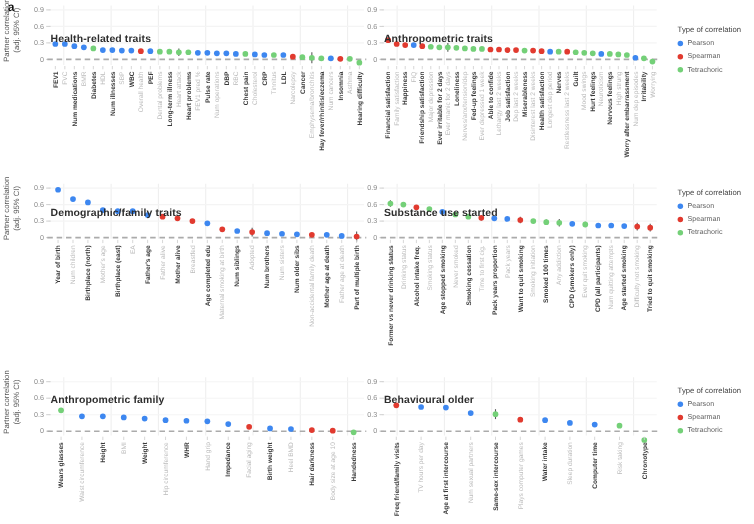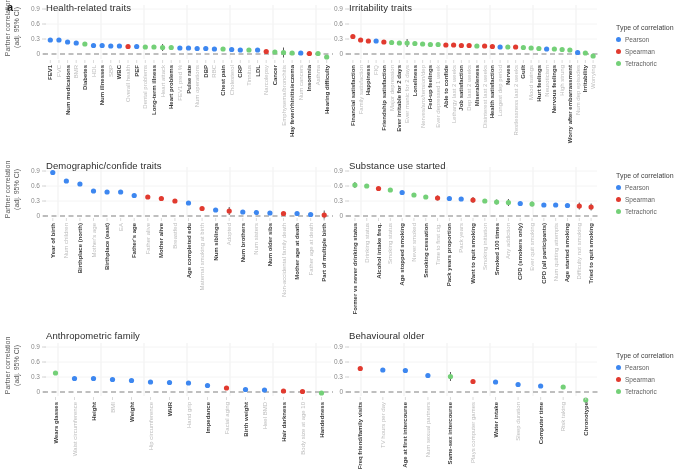--- a/index.html
+++ b/index.html
@@ -1,20 +1,20 @@
 <!DOCTYPE html>
 <html><head>
 <meta charset="utf-8">
 <style>
   html,body{margin:0;padding:0;background:#fff;}
   body{width:685px;height:476px;position:relative;overflow:hidden;
        font-family:"Liberation Sans",sans-serif;}
   #chart-svg{position:absolute;left:0;top:0;}
   .figure-letter{position:absolute;left:7px;top:1px;font-size:11px;font-weight:700;color:#111;}
-  .panel-title{position:absolute;font-size:9.5px;font-weight:400;color:#2d2d2d;letter-spacing:.1px;white-space:nowrap;}
+  .panel-title{position:absolute;font-size:9.5px;font-weight:700;color:#2d2d2d;letter-spacing:.1px;white-space:nowrap;margin-top:28px;}
   .y-title{position:absolute;width:96px;text-align:center;transform:rotate(-90deg);
            font-size:7px;color:#585858;line-height:1.35;white-space:nowrap;}
   .legend{position:absolute;left:616px;width:70px;}
   .legend-title{font-size:7px;color:#3f3f3f;margin-bottom:5px;white-space:nowrap;}
   .legend-item{display:flex;align-items:center;gap:4px;margin-bottom:5px;font-size:6.5px;color:#5f5f5f;white-space:nowrap;}
   .legend-dot{width:5px;height:5px;border-radius:50%;flex:none;}
 </style>
 </head>
 <body>
 
@@ -548,22 +548,22 @@
     <text transform="translate(542.6363636363636,402) rotate(-90)" text-anchor="end" font-size="6" font-family="Liberation Sans, sans-serif" font-weight="700" fill="#3a3a3a">Computer time</text>
     <circle cx="563.1818181818182" cy="387" r="2.6" fill="#74d078"></circle>
     <line x1="563.1818181818182" y1="397" x2="563.1818181818182" y2="400" stroke="#d2d2d2" stroke-width="0.8"></line>
     <text transform="translate(565.1818181818182,402) rotate(-90)" text-anchor="end" font-size="6" font-family="Liberation Sans, sans-serif" font-weight="400" fill="#bcbcbc">Risk taking</text>
     <circle cx="585.7272727272727" cy="400" r="2.6" fill="#74d078"></circle>
     <line x1="585.7272727272727" y1="397" x2="585.7272727272727" y2="400" stroke="#d2d2d2" stroke-width="0.8"></line>
     <text transform="translate(587.7272727272727,402) rotate(-90)" text-anchor="end" font-size="6" font-family="Liberation Sans, sans-serif" font-weight="700" fill="#3a3a3a">Chronotype</text>
   </svg>
 
 <div class="panel-title" style="left:46px;top:2px">Health-related traits</div>
-<div class="panel-title" style="left:349px;top:2px">Irritability traits</div>
-<div class="panel-title" style="left:46px;top:160px">Demographic/confide traits</div>
+<div class="panel-title" style="left:349px;top:2px">Anthropometric traits</div>
+<div class="panel-title" style="left:46px;top:160px">Demographic/family traits</div>
 <div class="panel-title" style="left:349px;top:160px">Substance use started</div>
 <div class="panel-title" style="left:46px;top:330px">Anthropometric family</div>
 <div class="panel-title" style="left:349px;top:330px">Behavioural older</div>
 
 <div class="y-title" style="left:-36px;top:18px">
   <div>Partner correlation</div>
   <div>(adj. 95% CI)</div>
 </div>
 <div class="y-title" style="left:-36px;top:180px">
   <div>Partner correlation</div>

